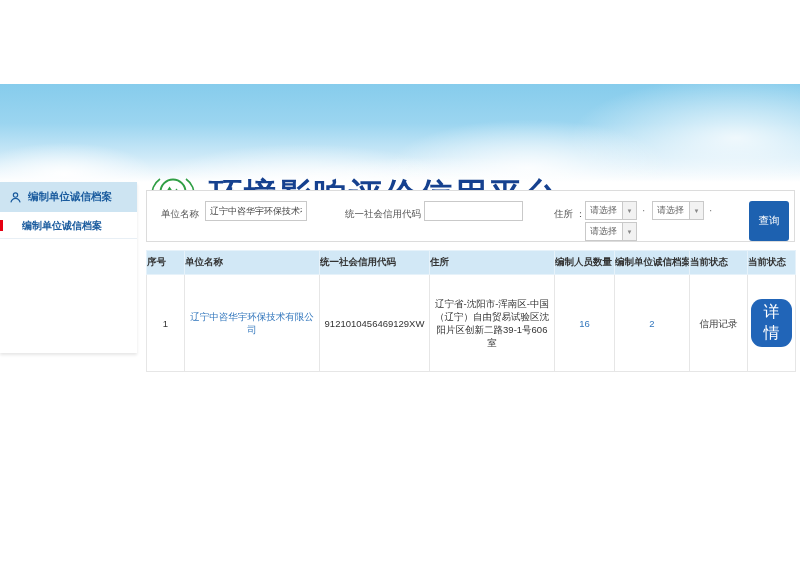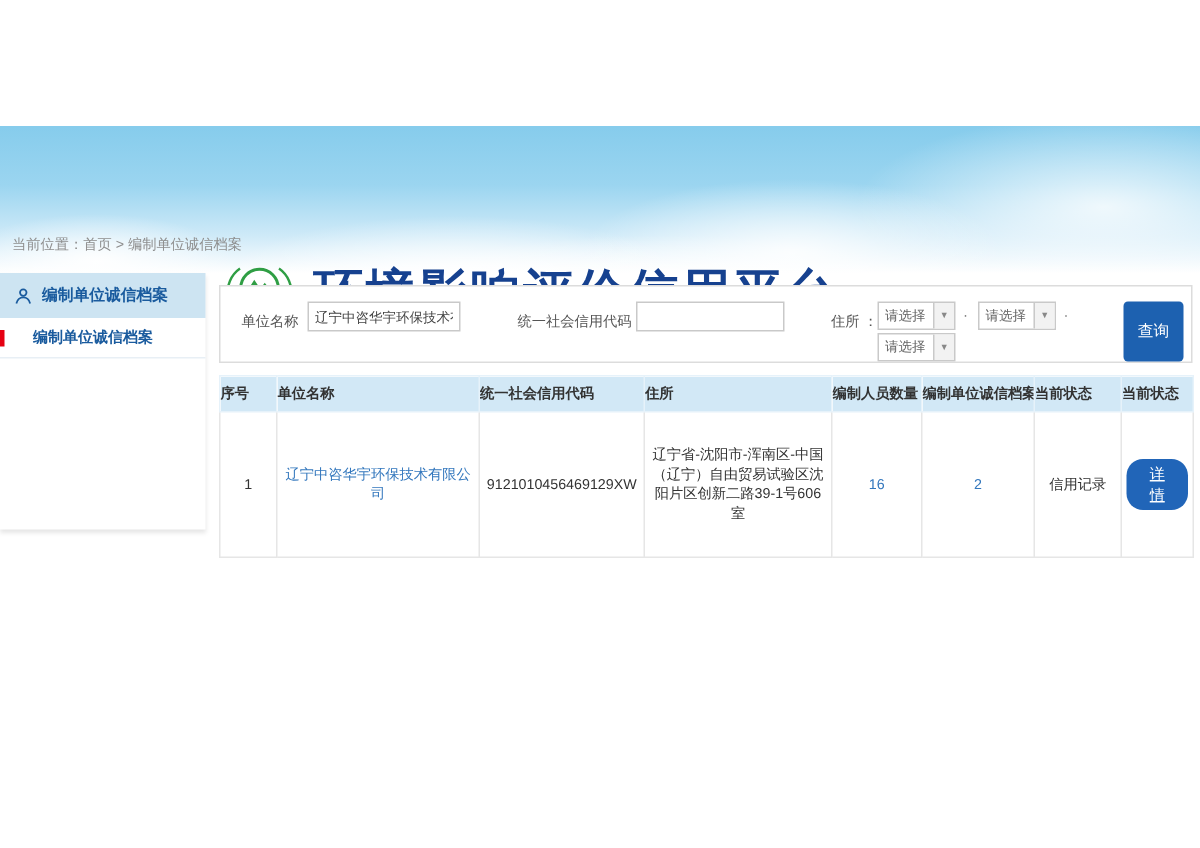--- a/index.html
+++ b/index.html
@@ -64,47 +64,42 @@
     background:#1d61b0; color:#fff; font-size:10.5px; border:none; border-radius:3px; cursor:pointer;
     font-family:inherit; }
 
   
   .results { margin-top:8px; width:649px; border-collapse:collapse; table-layout:fixed; }
   .results th { background:#d2e8f6; height:24px; font-size:9.5px; font-weight:bold;
     color:#333; text-align:left; border:1px solid #e6f2fa; white-space:nowrap; overflow:hidden; }
   .results td { background:#fff; border:1px solid #e6e6e6; font-size:9.5px; color:#333;
     text-align:center; padding:22px 3px; line-height:13px; vertical-align:middle; }
   .cell-link { color:#3377bd; text-decoration:none; cursor:pointer; }
-  .detail-btn { display:inline-block; background:#2165b8; color:#fff; font-size:10px;
-    padding:3px 11px; border-radius:11px; border:none; cursor:pointer; font-family:inherit;text-decoration:underline; }
+  .detail-btn { display:inline-block; background:#2165b8; color:#fff; font-size:16px;
+    padding:3px 11px; border-radius:11px; border:none; cursor:pointer; font-family:inherit; }
 </style>
 </head>
 <body>
 
 <div class="page">
 
   <div class="sky">
     <div class="brand">
       <svg width="46" height="46" viewBox="0 0 46 46">
         <path d="M10 7 A19 19 0 0 0 16 41" fill="none" stroke="#2f9e44" stroke-width="1.6"></path>
         <path d="M36 7 A19 19 0 0 1 30 41" fill="none" stroke="#2f9e44" stroke-width="1.6"></path>
         <circle cx="23" cy="20" r="12.5" fill="#ffffff" stroke="#2f9e44" stroke-width="2"></circle>
         <path d="M13 25 L19.5 14.5 L23.5 20.5 L26.5 16.5 L33 25 Z" fill="#2f9e44"></path>
         <path d="M13.5 27.5 q4.5 2.6 9.5 0 q4.5 -2.6 9.5 0" fill="none" stroke="#2f9e44" stroke-width="1.4"></path>
         <text x="23" y="44" font-size="6" font-weight="bold" fill="#2f9e44" text-anchor="middle">MEE</text>
       </svg>
       <div class="brand-title">环境影响评价信用平台</div>
     </div>
   </div>
 
-  <div class="breadcrumb">
-    <span>当前位置：</span><span>首页</span>
-    <span>&gt;</span>
-    <span>编制单位诚信档案</span>
-  </div>
 
   <div class="sidebar">
     <div class="side-head">
       <svg width="13" height="13" viewBox="0 0 24 24">
         <circle cx="12" cy="7.5" r="4" fill="none" stroke="#1a5b9e" stroke-width="2.2"></circle>
         <path d="M3.5 21 C5 15.5 8.5 13.5 12 13.5 S19 15.5 20.5 21" fill="none" stroke="#1a5b9e" stroke-width="2.2"></path>
       </svg>
       <span class="side-head-label">编制单位诚信档案</span>
     </div>
     <div class="side-item">

